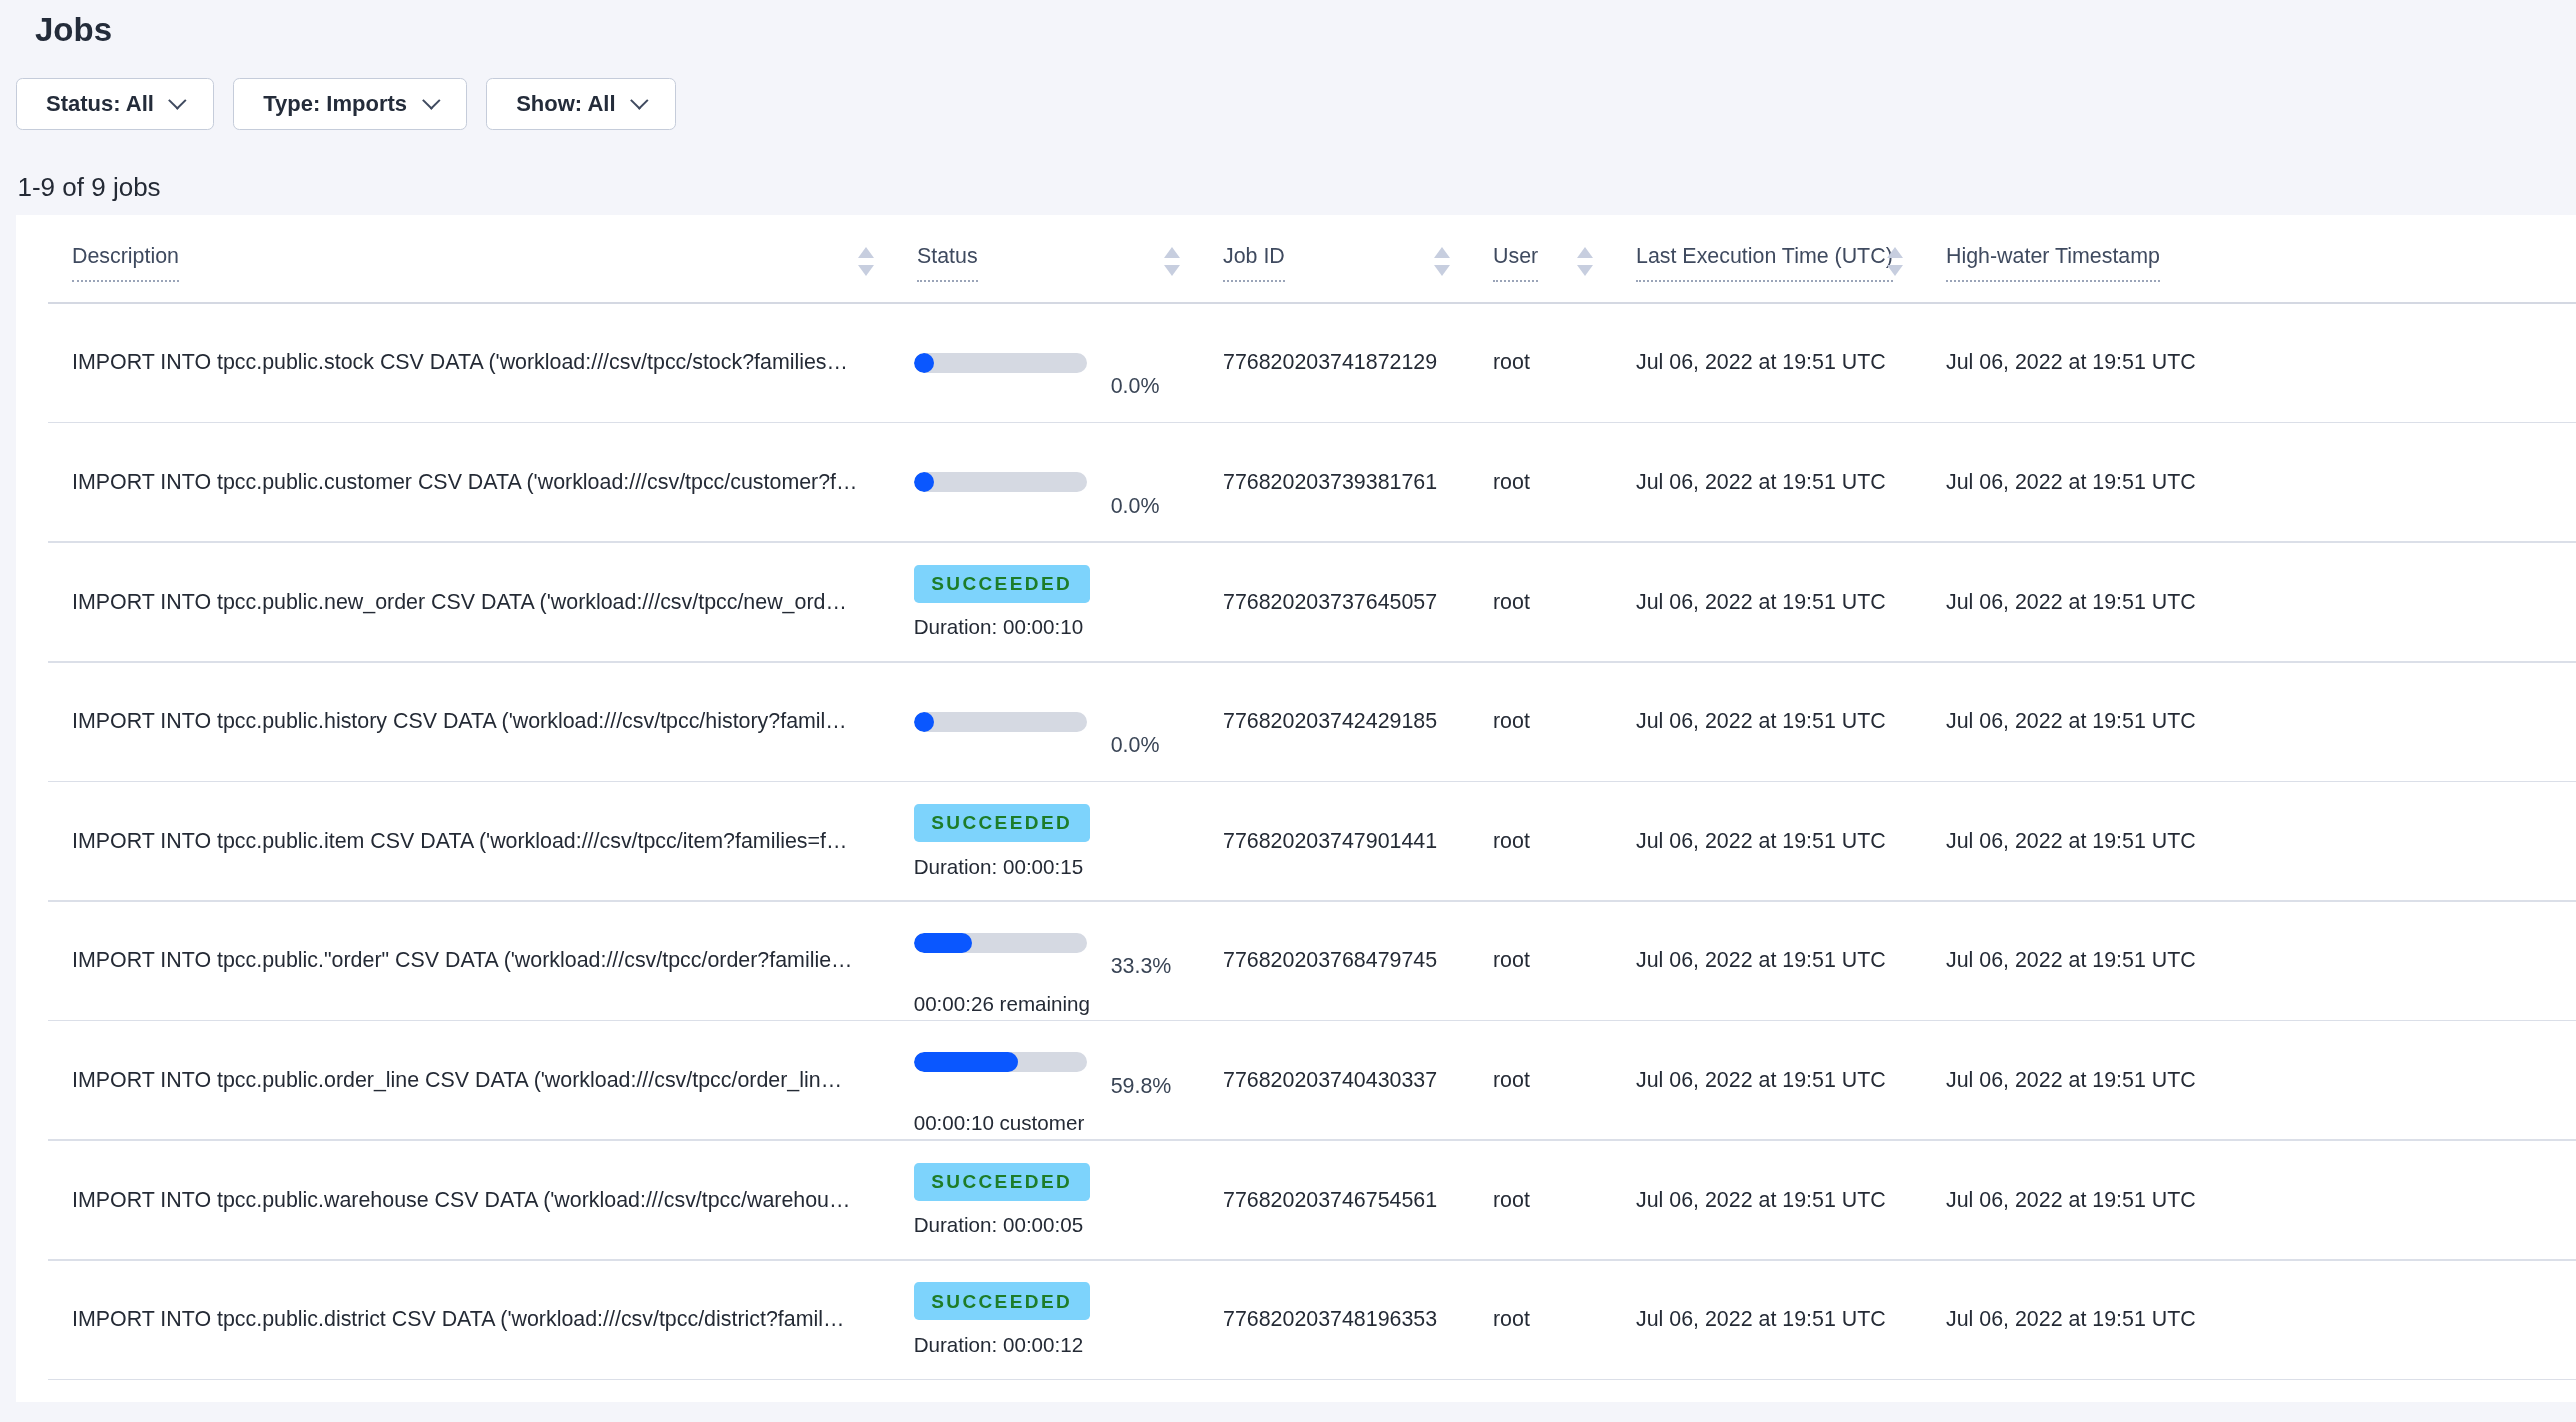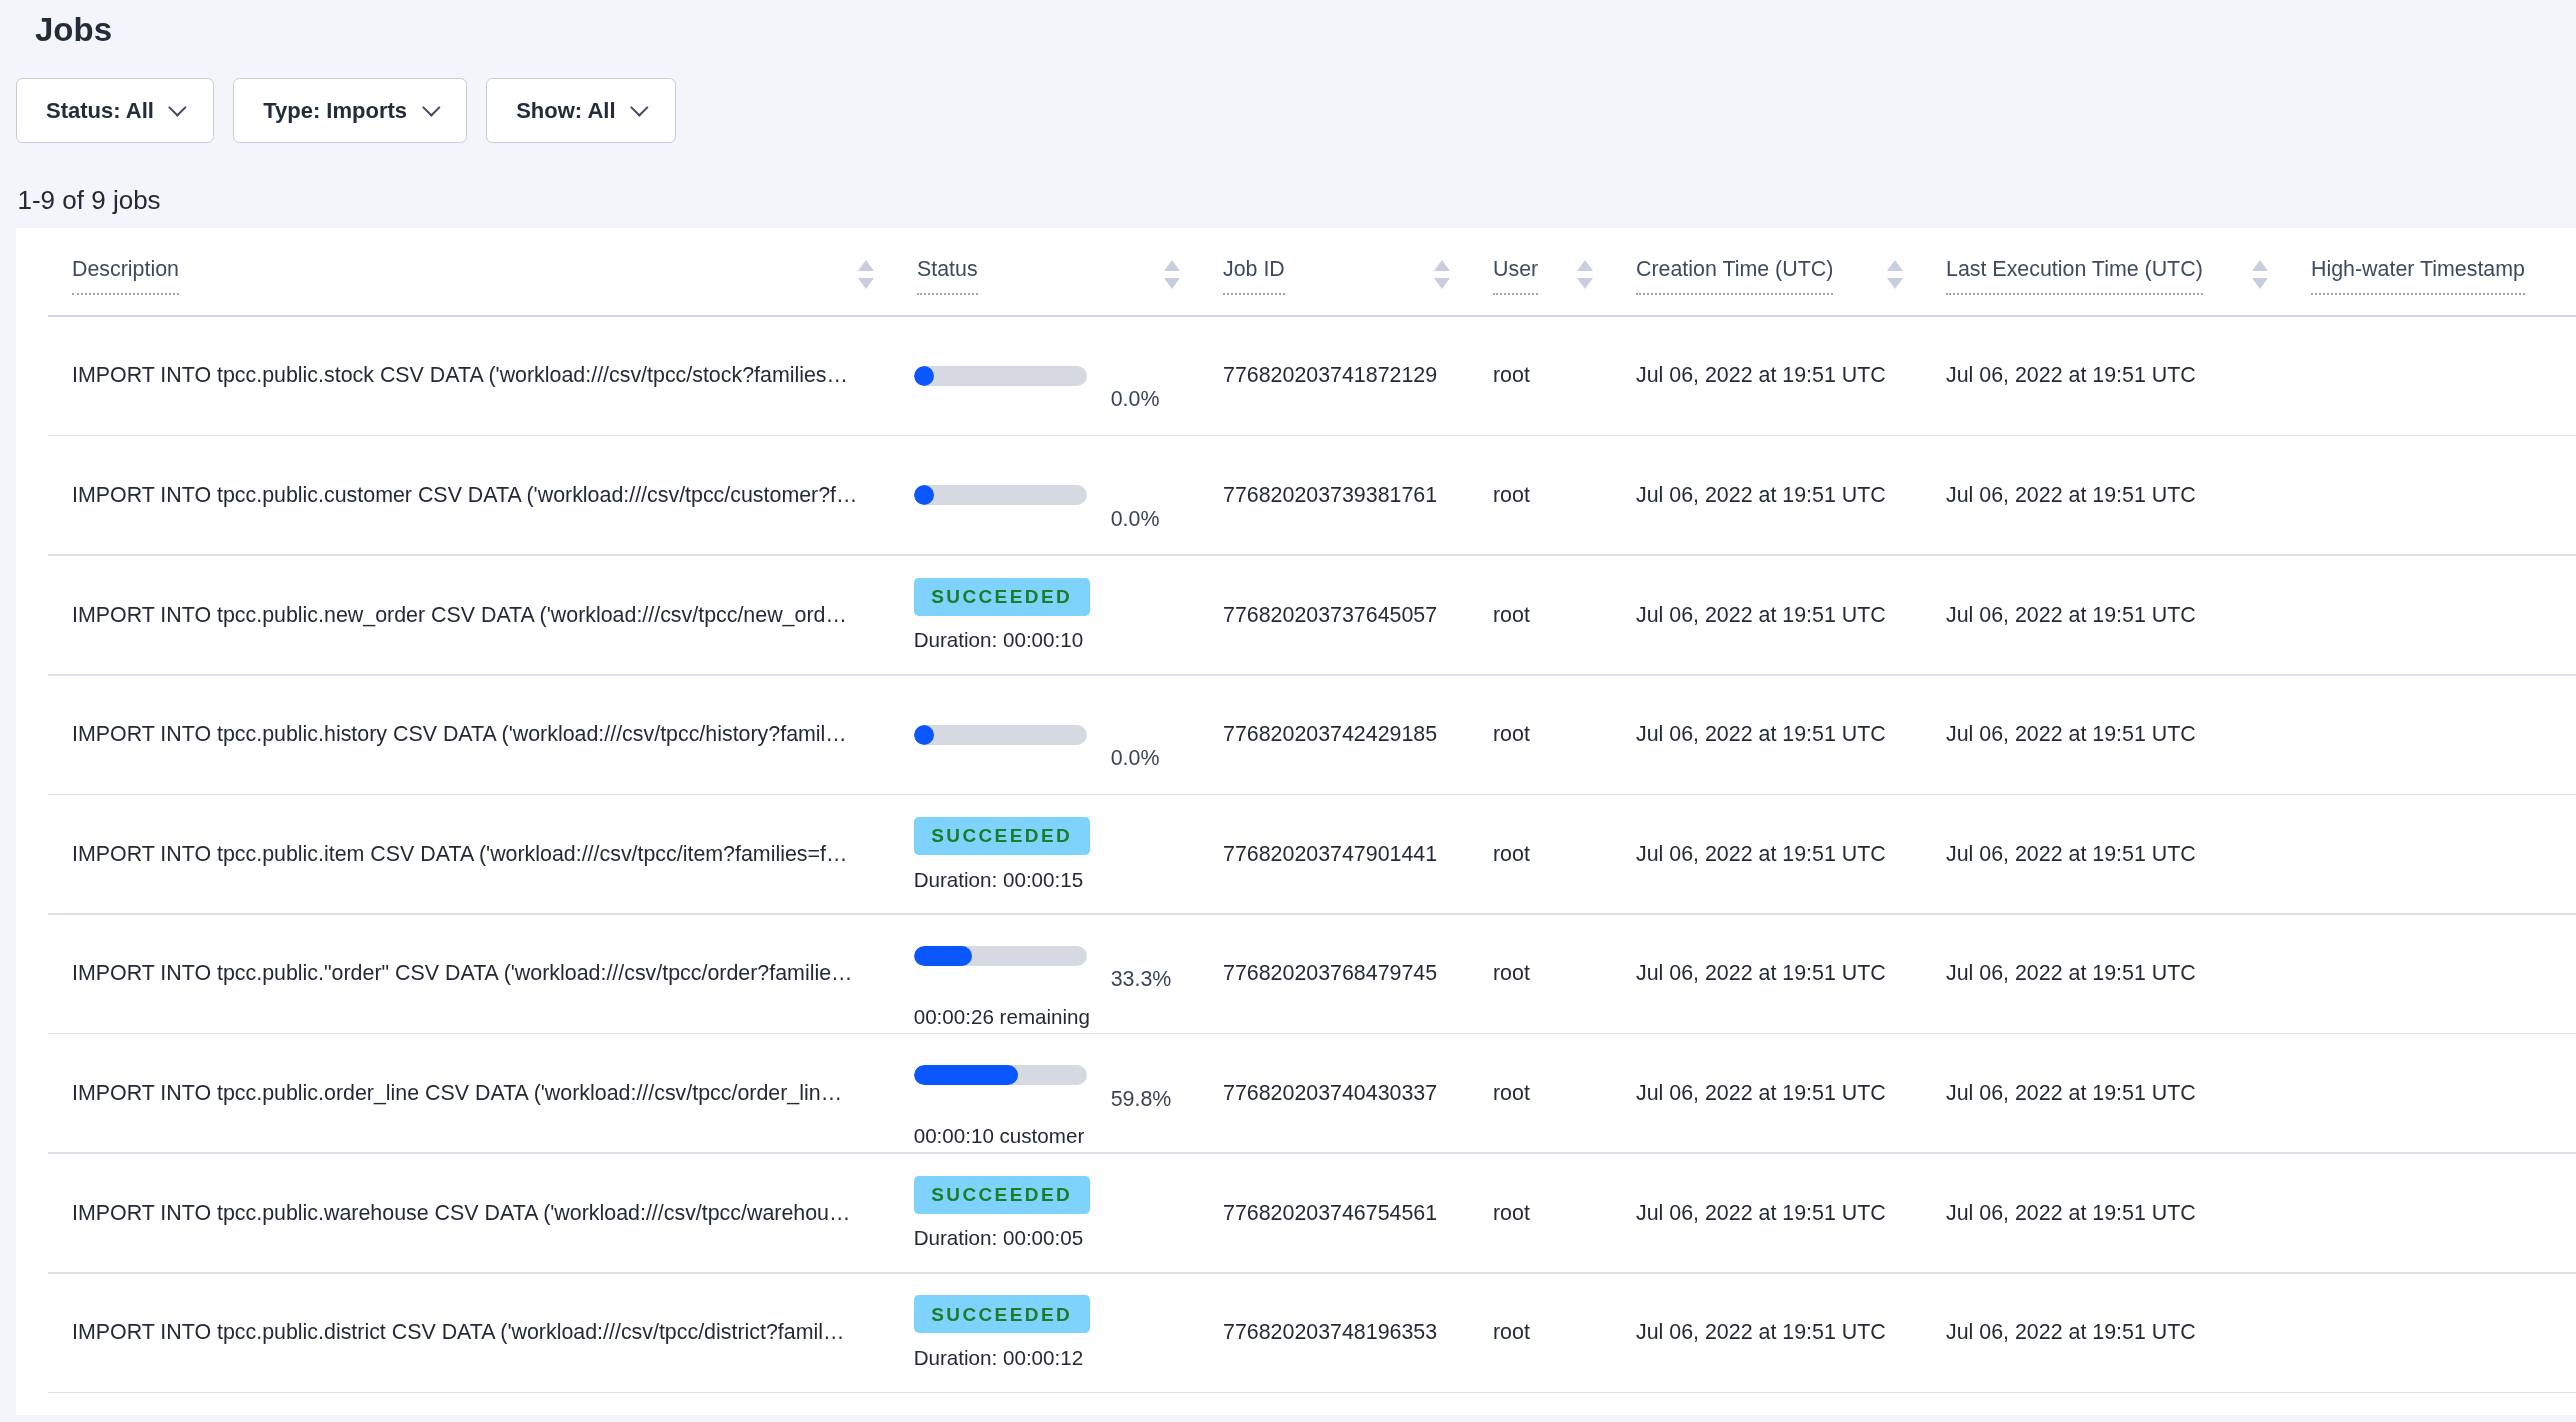--- a/index.html
+++ b/index.html
@@ -11,21 +11,21 @@
   }
   
   .page-title {
     margin:11px 0 0 35px;
     font-size:33px; line-height:38px;
     font-weight:600; color:#242c3a;
   }
   .filter-bar { margin:29px 0 0 16px; display:flex; gap:19px; }
   .dropdown-btn {
     display:inline-flex; align-items:center; gap:17.5px;
-    height:65px; padding:0 29px;
+    height:52px; padding:0 29px;
     background:#fff; border:1.6px solid #c5ccda; border-radius:6.4px;
     font-family:inherit; font-size:22px; font-weight:700; color:#242c3a;
     cursor:pointer;
   }
   .chevron {
     width:12.7px; height:12.7px; margin-top:-6.4px;
     border-right:2.4px solid #3f4a5f; border-bottom:2.4px solid #3f4a5f;
     transform:rotate(45deg); display:inline-block;
   }
   .results-count { margin:44px 0 14.3px 17.5px; font-size:26px; line-height:27px; color:#242a35; }
@@ -102,24 +102,20 @@
           <i class="tri down"></i>
         </span></div>
       <div class="th"><span class="th-label">Job ID</span><span class="sort-icon">
           <i class="tri up"></i>
           <i class="tri down"></i>
         </span></div>
       <div class="th"><span class="th-label">User</span><span class="sort-icon">
           <i class="tri up"></i>
           <i class="tri down"></i>
         </span></div>
-      <div class="th"><span class="th-label">Creation Time (UTC)</span><span class="sort-icon">
-          <i class="tri up"></i>
-          <i class="tri down"></i>
-        </span></div>
       <div class="th"><span class="th-label">Last Execution Time (UTC)</span><span class="sort-icon">
           <i class="tri up"></i>
           <i class="tri down"></i>
         </span></div>
       <div class="th"><span class="th-label">High-water Timestamp</span></div>
     </div>
   <div class="divider header"></div>
   <div id="tbody">
   <div>
     <div class="trow">

